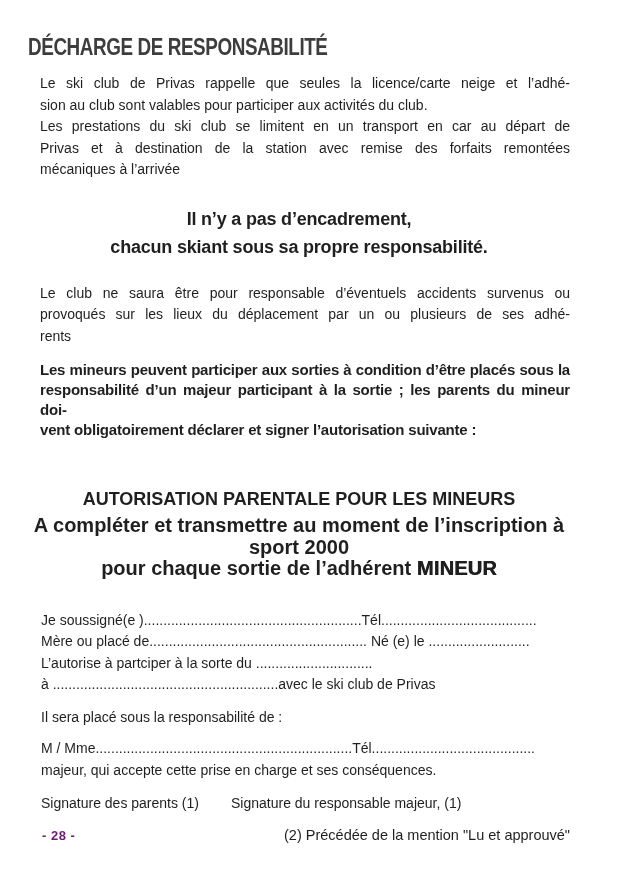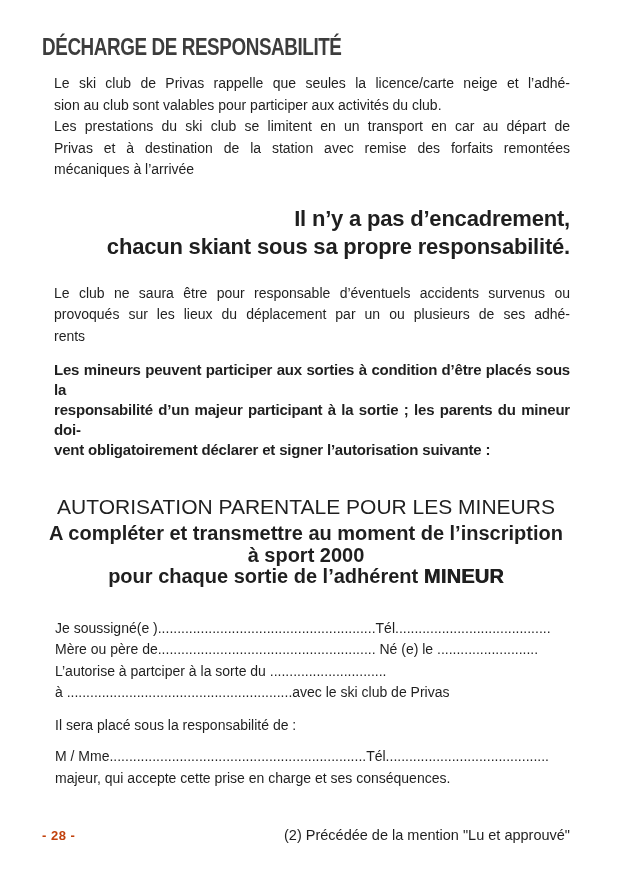--- a/index.html
+++ b/index.html
@@ -8,21 +8,21 @@
     font-family: "Liberation Sans", sans-serif;
     color: #1f1f1f;
     -webkit-font-smoothing: antialiased;
   }
   .page {
     position: relative;
     width: 613px;
     height: 877px;
     background: #ffffff;
     overflow: hidden;
-    padding: 33px 43px 0 42px;
+    padding: 33px 43px 0 28px;
   }
   .doc-title {
     font-size: 23px;
     font-weight: bold;
     color: #3d3d3d;
     line-height: 28px;
     letter-spacing: -0.5px;
     transform: scaleX(0.82);
     transform-origin: left center;
     white-space: nowrap;
@@ -32,33 +32,33 @@
   .jline { text-align: justify; text-align-last: justify; }
   .lline { text-align: left; }
   .bold-para {
     font-weight: bold;
     font-size: 15px;
     line-height: 20px;
     letter-spacing: -0.2px;
   }
   .center-statement {
     margin-top: 24px;
-    text-align: right;
+    text-align: center;
     font-weight: bold;
-    font-size: 22px;
+    font-size: 18px;
     line-height: 28px;
     letter-spacing: -0.2px;
   }
   .liability-para { margin-top: 22px; }
   .minors-para { margin-top: 13px; }
   .auth-heading {
-    margin-top: 36px;
+    margin-top: 48px;
     text-align: center;
-    font-weight: normal;
-    font-size: 21px;
+    font-weight: bold;
+    font-size: 18px;
     line-height: 22px;
   }
   .auth-sub {
     margin-top: 5px;
     text-align: center;
     font-weight: bold;
     font-size: 20px;
     line-height: 21.5px;
   }
   .heavy {
@@ -86,21 +86,21 @@
     left: 42px;
     right: 43px;
     top: 827px;
     display: flex;
     justify-content: space-between;
     align-items: baseline;
   }
   .page-number {
     font-weight: bold;
     font-size: 13px;
-    color: #c2410c;
+    color: #701a75;
     letter-spacing: 0.5px;
   }
   .footer-note { font-size: 14.5px; }
 </style>
 </head>
 <body>
 
 <div class="page">
 
   <div class="doc-title">DÉCHARGE DE RESPONSABILITÉ</div>
@@ -137,37 +137,41 @@
 
   <div class="auth-sub">
     <div>A compléter et transmettre au moment de l’inscription à sport 2000</div>
     <div><span>pour chaque sortie de l’adhérent </span><span class="heavy">MINEUR</span></div>
   </div>
 
   <div class="form-section">
 
     <div class="form-group g1">
       <div class="form-line">Je soussigné(e )........................................................Tél........................................</div>
-      <div class="form-line">Mère ou père de........................................................ Né (e) le ..........................</div>
+      <div class="form-line">Mère ou placé de........................................................ Né (e) le ..........................</div>
     </div>
 
     <div class="form-group g2">
       <div class="form-line">L’autorise à partciper à la sorte du ..............................</div>
       <div class="form-line">à ..........................................................avec le ski club de Privas</div>
     </div>
 
     <div class="form-group g3">
       <div class="form-line">Il sera placé sous la responsabilité de :</div>
     </div>
 
     <div class="form-group g4">
       <div class="form-line">M / Mme..................................................................Tél..........................................</div>
       <div class="form-line">majeur, qui accepte cette prise en charge et ses conséquences.</div>
     </div>
 
+    <div class="signature-row">
+      <span>Signature des parents (1)</span>
+      <span>Signature du responsable majeur, (1)</span>
+    </div>
 
   </div>
 
   <div class="footer">
     <span class="page-number">- 28 -</span>
     <span class="footer-note">(2) Précédée de la mention "Lu et approuvé"</span>
   </div>
 
 </div>
 

